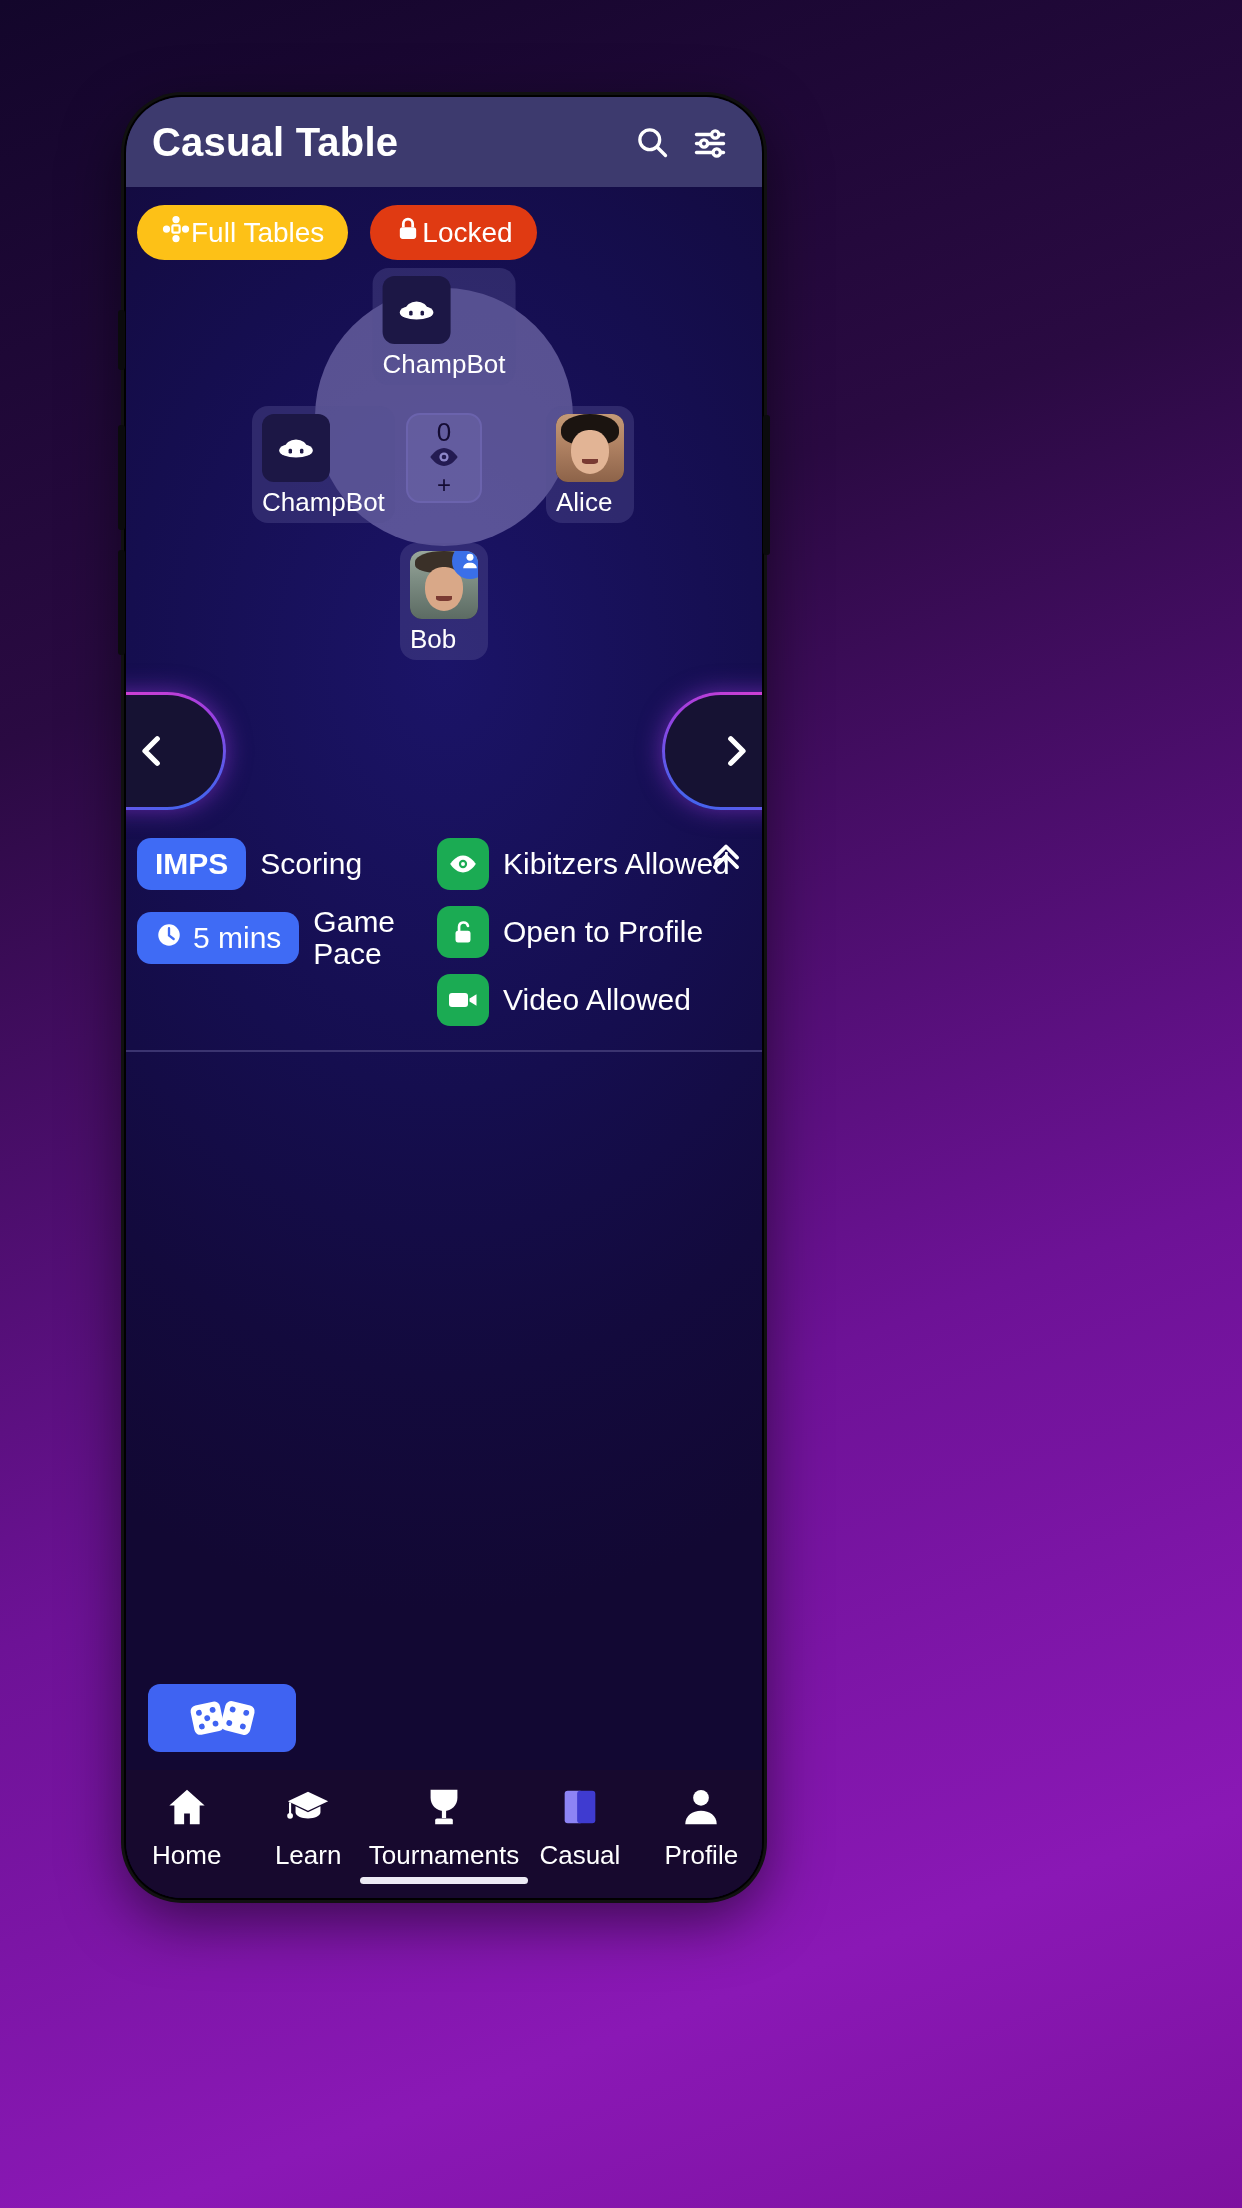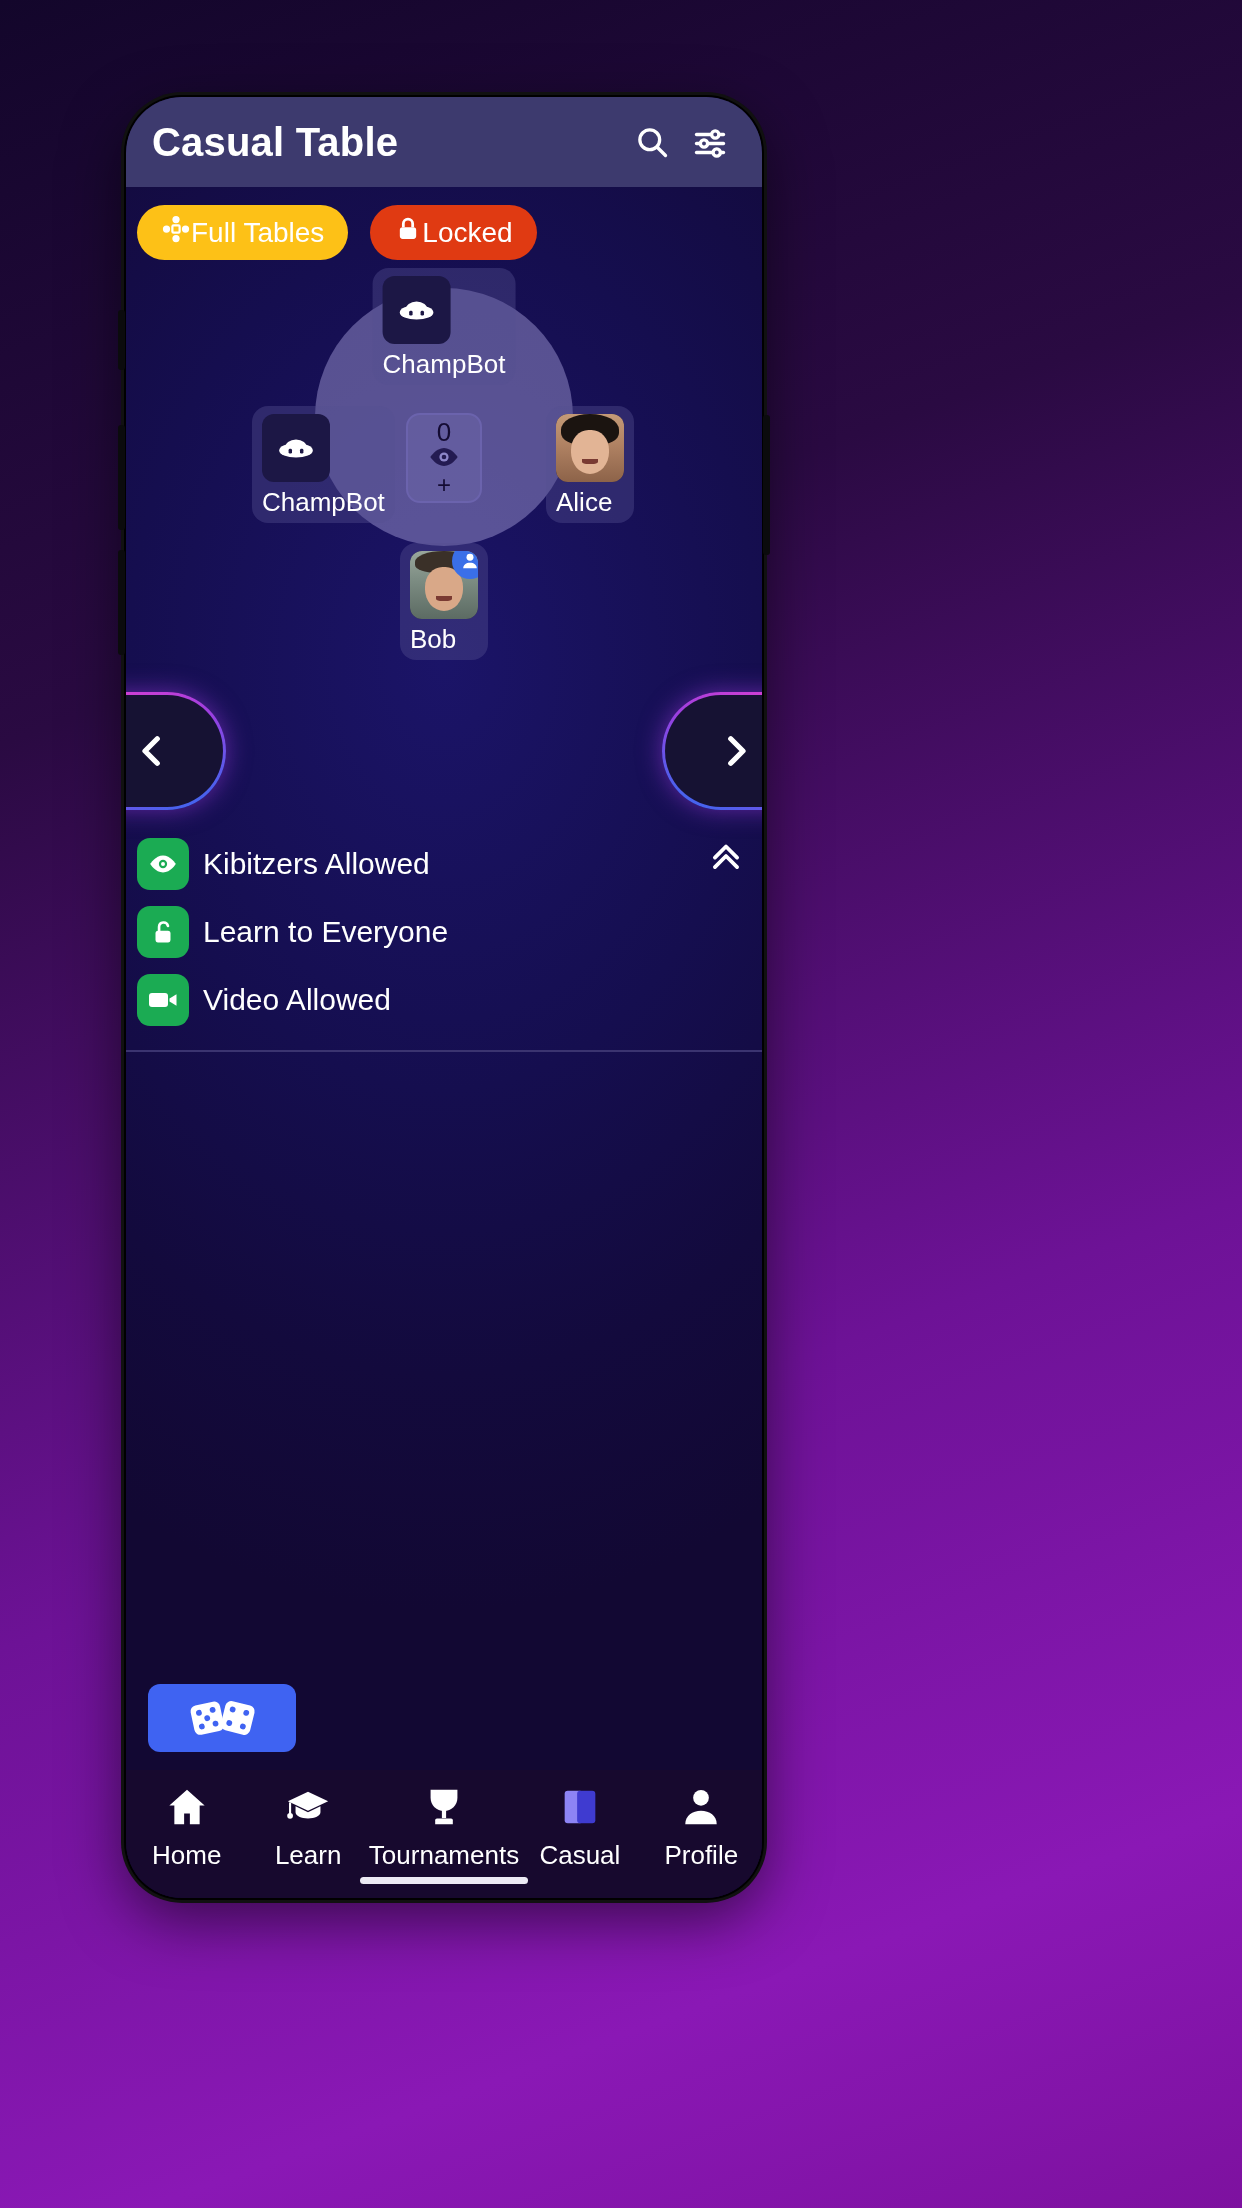--- a/index.html
+++ b/index.html
@@ -360,40 +360,58 @@
         <div class="arrow-btn" id="arrow-next">
           <span>
             <svg width="42" height="42" viewBox="0 0 24 24" fill="none" stroke="#fff" stroke-width="3" stroke-linecap="round" stroke-linejoin="round">
               <polyline points="9 5 16 12 9 19"></polyline>
             </svg>
           </span>
         </div>
       </div>
 
       <div id="settings">
+        <div id="settings-left">
+          <div class="setting-row">
+            <span class="badge">IMPS</span>
+            <span class="setting-label">Scoring</span>
+          </div>
+          <div class="setting-row">
+            <span class="badge pace">
+              <span>
+                <svg width="28" height="28" viewBox="0 0 24 24">
+                  <circle cx="12" cy="12" r="9.2" fill="#fff"></circle>
+                  <path d="M12 6.2v6.2l4 3" fill="none" stroke="#3f6bf5" stroke-width="2" stroke-linecap="round"></path>
+                </svg>
+              </span>
+              <span>5 mins</span>
+            </span>
+            <span class="setting-label">Game Pace</span>
+          </div>
+        </div>
 
         <div id="settings-right">
           <div class="setting-row">
             <span class="sq-icon">
               <svg width="32" height="22" viewBox="0 0 34 22">
                 <path d="M17 2C9 2 3.4 11 3.4 11S9 20 17 20s13.6-9 13.6-9S25 2 17 2z" fill="#fff"></path>
                 <circle cx="17" cy="11" r="4.4" fill="#1bab53"></circle>
                   <circle cx="17" cy="11" r="2.1" fill="#fff"></circle>
               </svg>
             </span>
             <span class="setting-label">Kibitzers Allowed</span>
           </div>
           <div class="setting-row">
             <span class="sq-icon">
               <svg width="28" height="30" viewBox="0 0 24 26">
                 <rect x="5.5" y="12" width="13" height="10" rx="2.2" fill="#fff"></rect>
                 <path d="M8.6 12V8.5a3.9 3.9 0 0 1 7.7-.7" fill="none" stroke="#fff" stroke-width="2.3" stroke-linecap="round"></path>
               </svg>
             </span>
-            <span class="setting-label">Learn to Everyone</span>
+            <span class="setting-label">Open to Profile</span>
           </div>
           <div class="setting-row">
             <span class="sq-icon">
               <svg width="32" height="22" viewBox="0 0 32 22">
                 <rect x="2" y="4" width="19" height="14" rx="3" fill="#fff"></rect>
                 <path d="M22.5 9.6 29.5 5.2v11.6l-7-4.4z" fill="#fff"></path>
               </svg>
             </span>
             <span class="setting-label">Video Allowed</span>
           </div>

